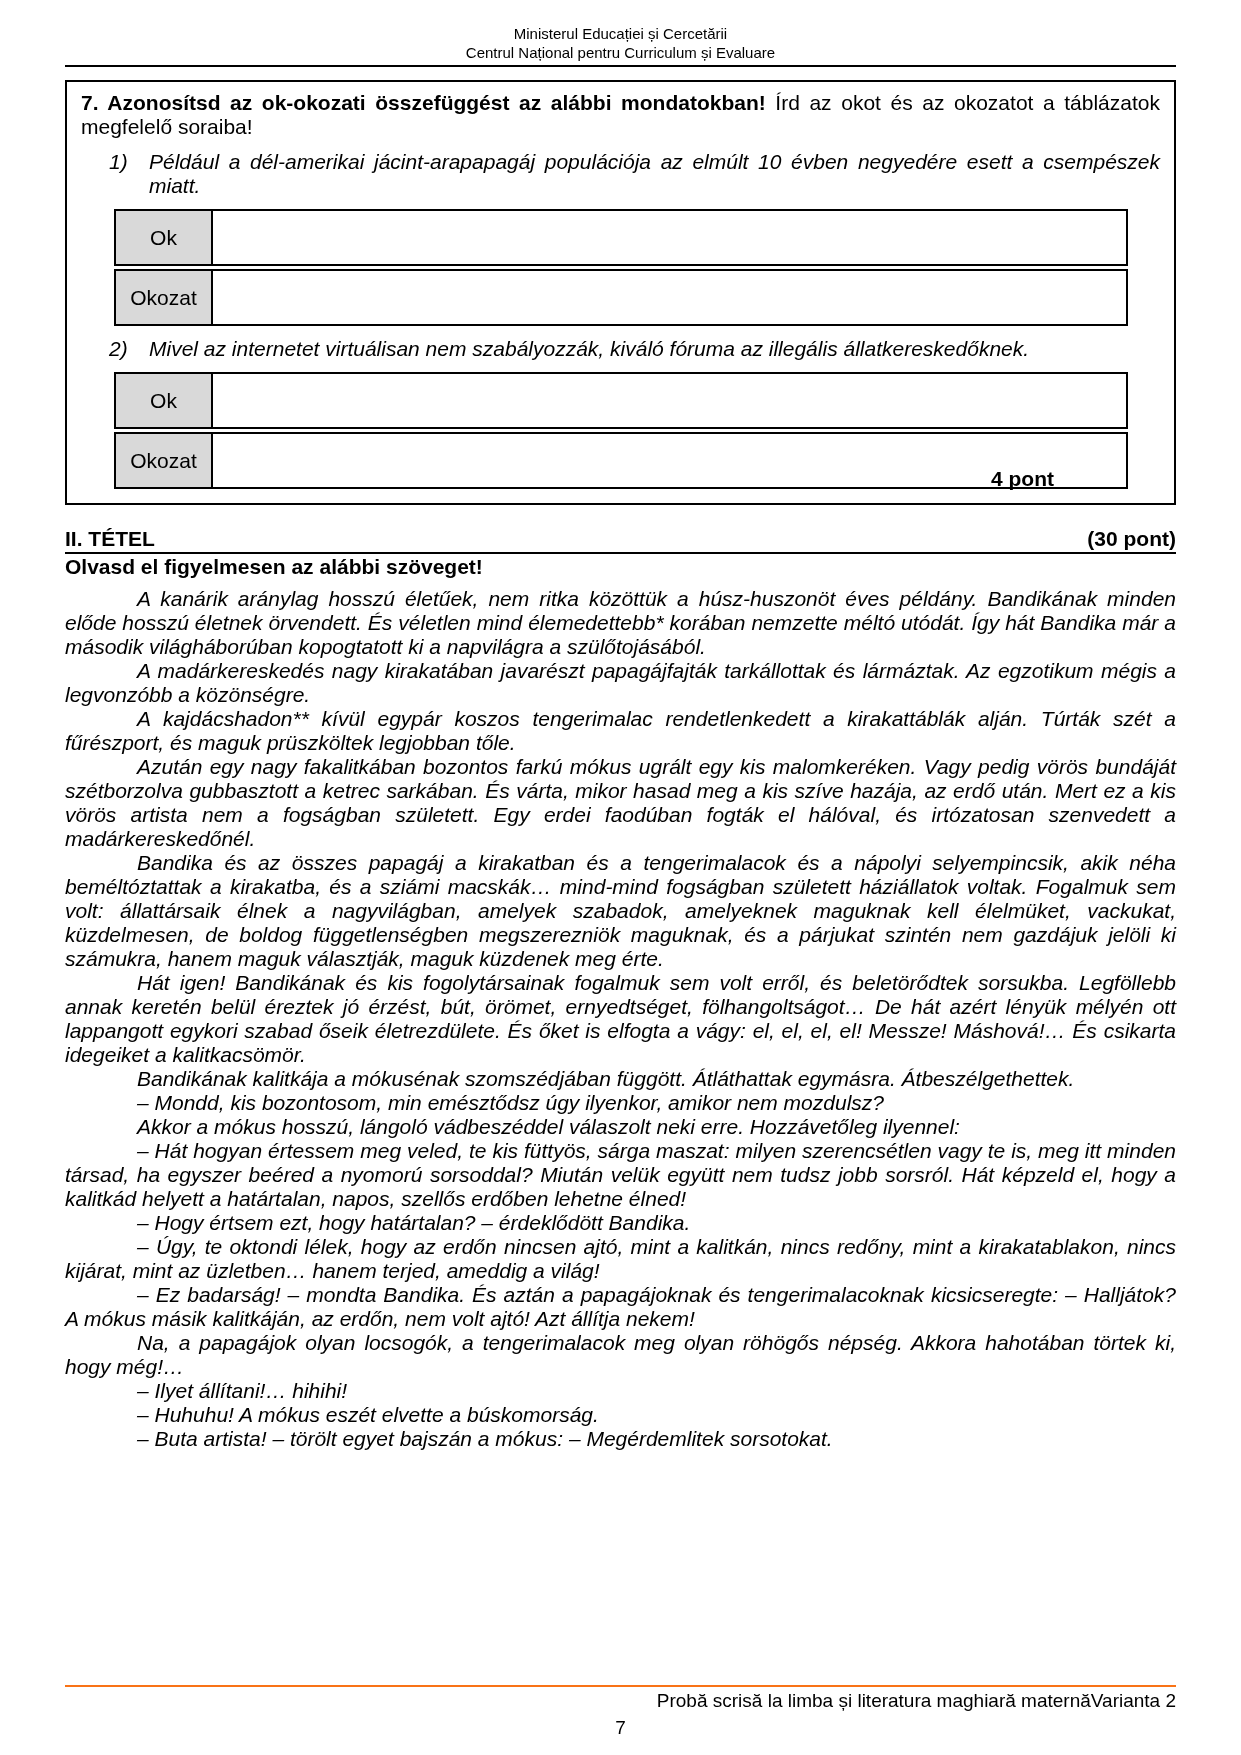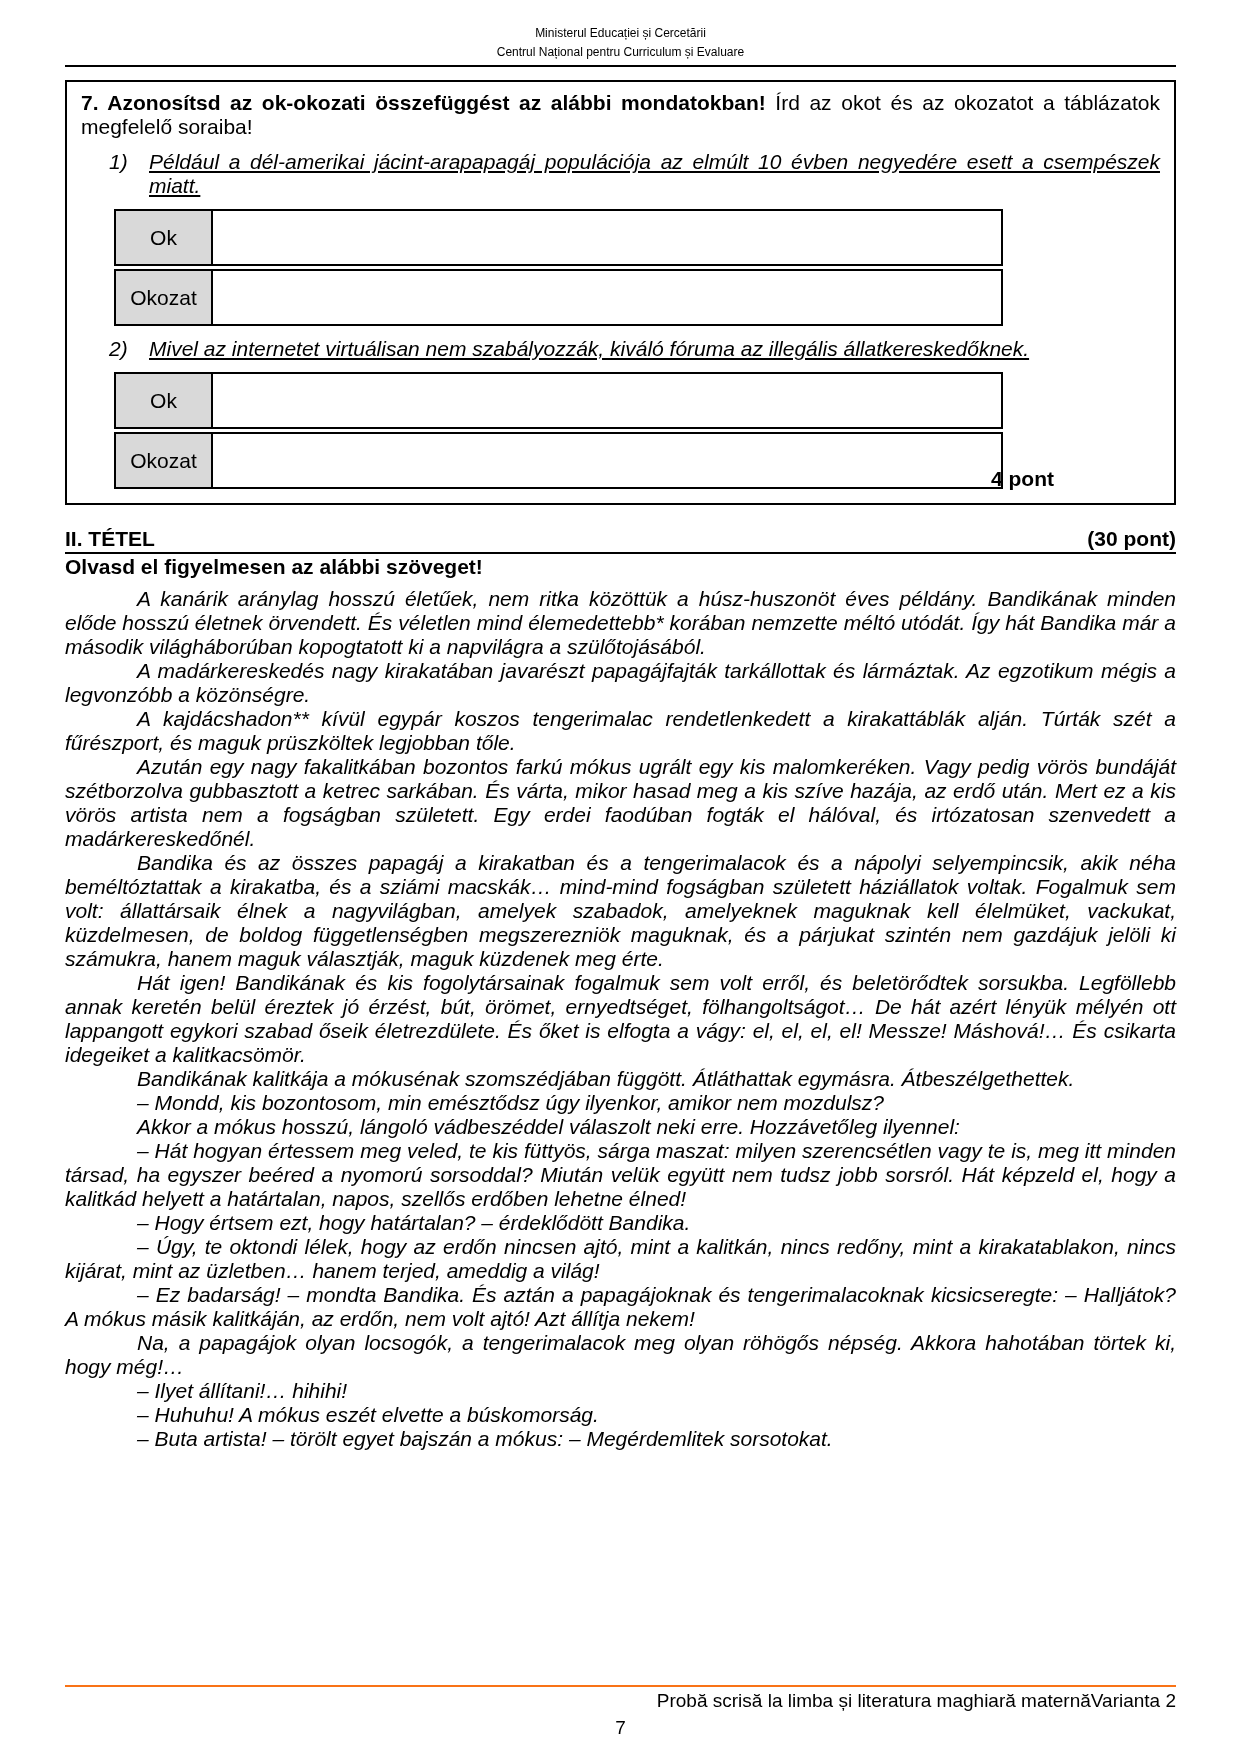--- a/index.html
+++ b/index.html
@@ -6,29 +6,29 @@
   .page{
     position:relative;
     width:1241px;height:1755px;
     margin:0 auto;background:#fff;color:#000;
     font-family:"Liberation Sans","DejaVu Sans",sans-serif;
     font-size:21px;line-height:24px;
     overflow:hidden;box-sizing:border-box;
   }
   .content{padding:0 65px;}
   
-  .doc-header{text-align:center;font-size:12px;line-height:19px;padding-top:24px;border-bottom:2px solid #000;padding-bottom:3px;}
+  .doc-header{text-align:center;font-size:15px;line-height:19px;padding-top:24px;border-bottom:2px solid #000;padding-bottom:3px;}
   
   .q7-box{border:2px solid #000;margin-top:13px;padding:9px 14px 14px 14px;position:relative;}
   .q7-prompt{text-align:justify;margin:0;}
   .bold{font-weight:bold;}
   .q7-item{display:flex;margin:11px 0 11px 28px;font-style:italic;}
   .q7-item .num{width:40px;flex:none;}
-  .q7-item .txt{flex:1;text-align:justify;text-decoration:underline;}
-  .anstable{margin:0 0 8px 33px;width:889px;}
+  .q7-item .txt{flex:1;text-align:justify;}
+  .anstable{margin:0 0 8px 33px;width:1014px;}
   .trow{display:flex;margin-bottom:3px;}
   .tlabel{width:95px;flex:none;background:#d9d9d9;border:2px solid #000;display:flex;align-items:center;justify-content:center;height:53px;}
   .tvalue{flex:1;border:2px solid #000;margin-left:-2px;background:#fff;}
   .points{position:absolute;right:120px;bottom:12px;font-weight:bold;}
   
   .sec-title{display:flex;justify-content:space-between;font-weight:bold;border-bottom:2px solid #000;margin-top:22px;padding-bottom:1px;align-items:center;}
   .sec-instruction{font-weight:bold;margin:1px 0 8px 0;}
   
   .pass{font-style:italic;text-align:justify;text-indent:72px;margin:0;}
   

